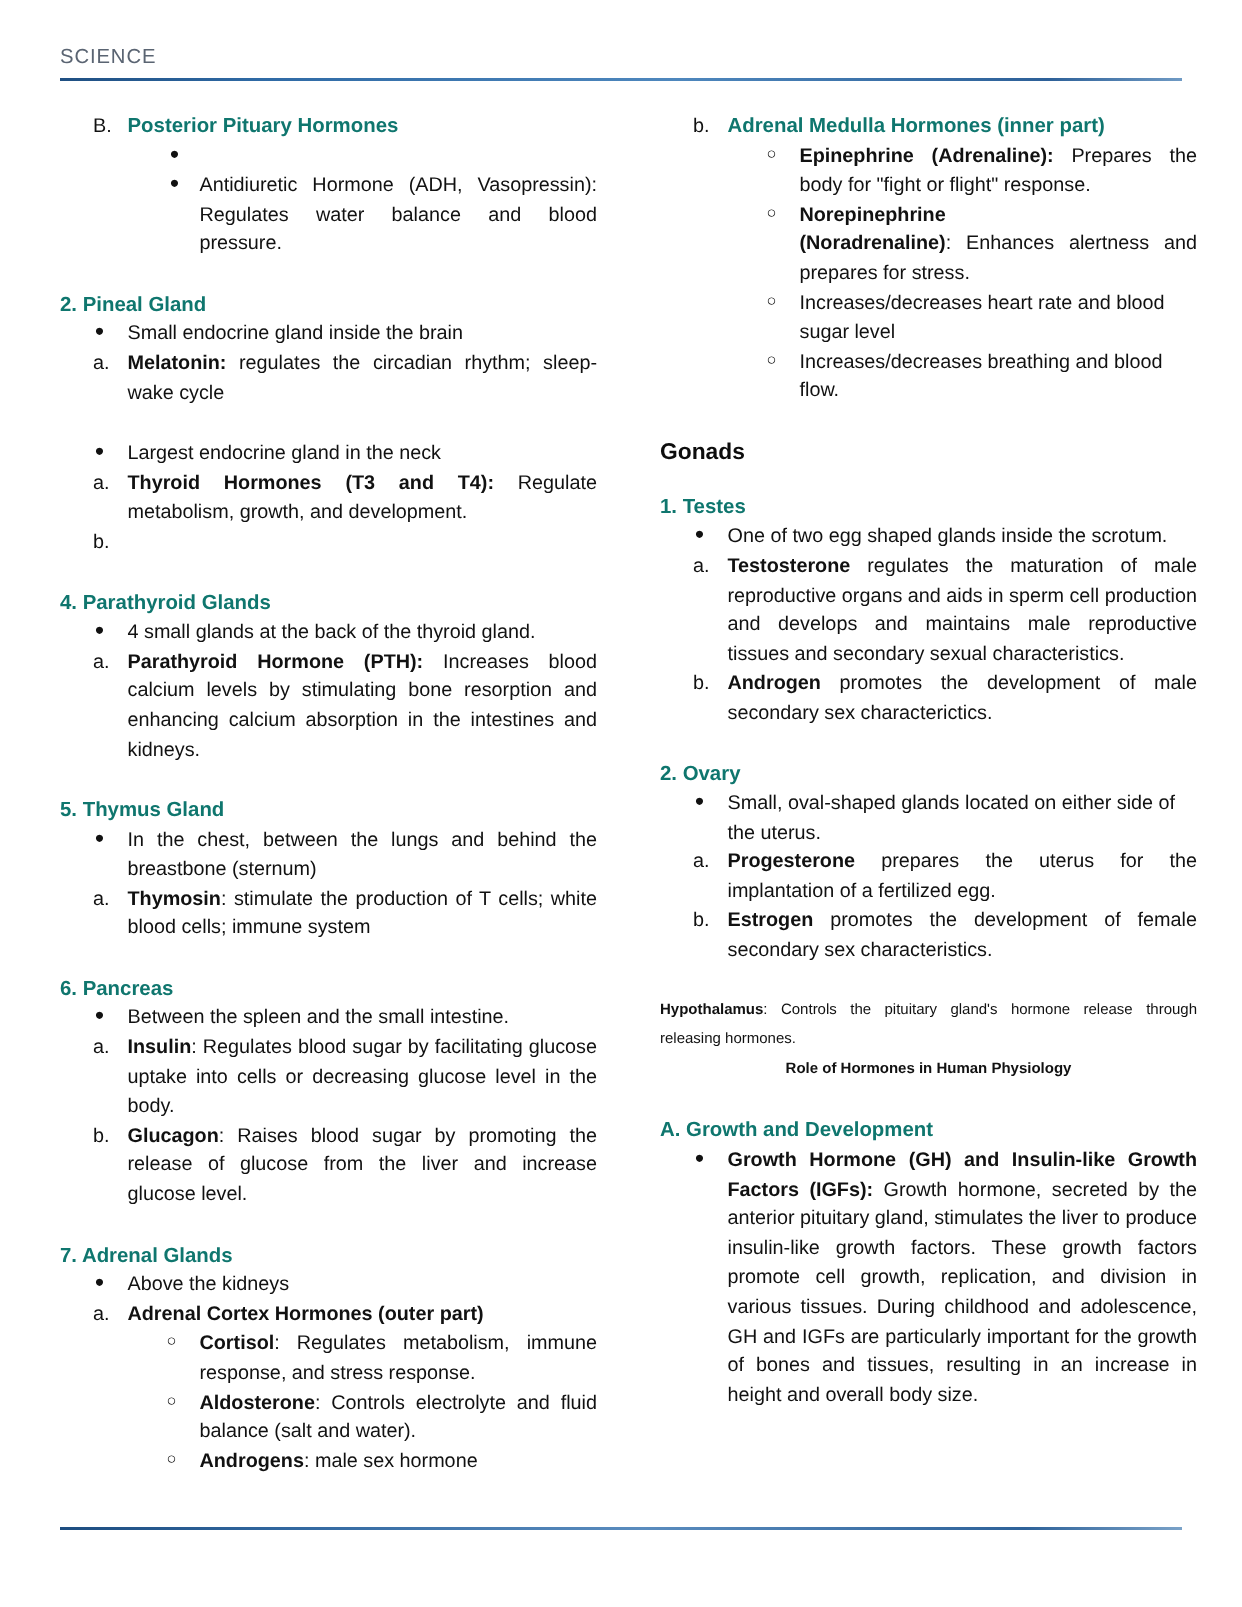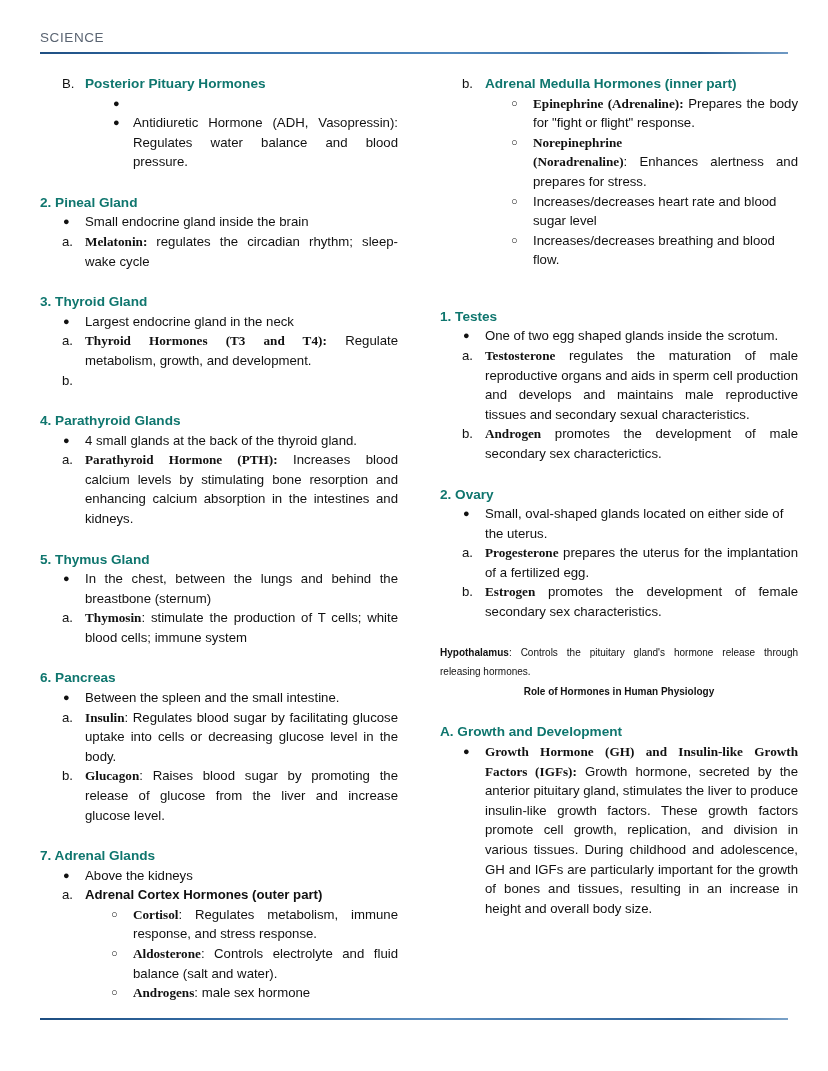--- a/index.html
+++ b/index.html
@@ -123,21 +123,21 @@
     font-size: 11px;
     line-height: 19.6px;
   }
   .content {
     flex: 1 1 auto;
     text-align: justify;
     text-justify: inter-word;
     hyphens: none;
   }
   .content.left { text-align: left; }
-  .content b { font-weight: bold; font-family: Liberation Serif, serif; }
+  .content b { font-weight: bold; }
 
   
   .para {
     font-size: 10px;
     line-height: 19.6px;
     text-align: justify;
     text-justify: inter-word;
   }
   .para.bold { font-weight: bold; text-align: center; }
 
@@ -177,21 +177,20 @@
         <span class="marker m-bullet1">●</span>
         <span class="content left">Small endocrine gland inside the brain</span>
       </div>
       <div class="row">
         <span class="marker m-alpha1">a.</span>
         <span class="content"><b>Melatonin:</b><span> regulates the circadian rhythm; sleep-wake cycle</span></span>
       </div>
 
       <div class="gap-lg"></div>
 
-      <div class="h-section">3. Thyroid Gland</div>
       <div class="row">
         <span class="marker m-bullet1">●</span>
         <span class="content left">Largest endocrine gland in the neck</span>
       </div>
       <div class="row">
         <span class="marker m-alpha1">a.</span>
         <span class="content"><b>Thyroid Hormones (T3 and T4):</b><span> Regulate metabolism, growth, and development.</span></span>
       </div>
       <div class="row">
         <span class="marker m-alpha1">b.</span>
@@ -281,20 +280,21 @@
         <span class="marker m-circle2">○</span>
         <span class="content left">Increases/decreases heart rate and blood sugar level</span>
       </div>
       <div class="row">
         <span class="marker m-circle2">○</span>
         <span class="content left">Increases/decreases breathing and blood flow.</span>
       </div>
 
       <div class="gap-lg"></div>
 
+      <div class="h-major">Gonads</div>
 
       <div class="gap-md"></div>
 
       <div class="h-section">1. Testes</div>
       <div class="row">
         <span class="marker m-bullet1">●</span>
         <span class="content">One of two egg shaped glands inside the scrotum.</span>
       </div>
       <div class="row">
         <span class="marker m-alpha1">a.</span>

